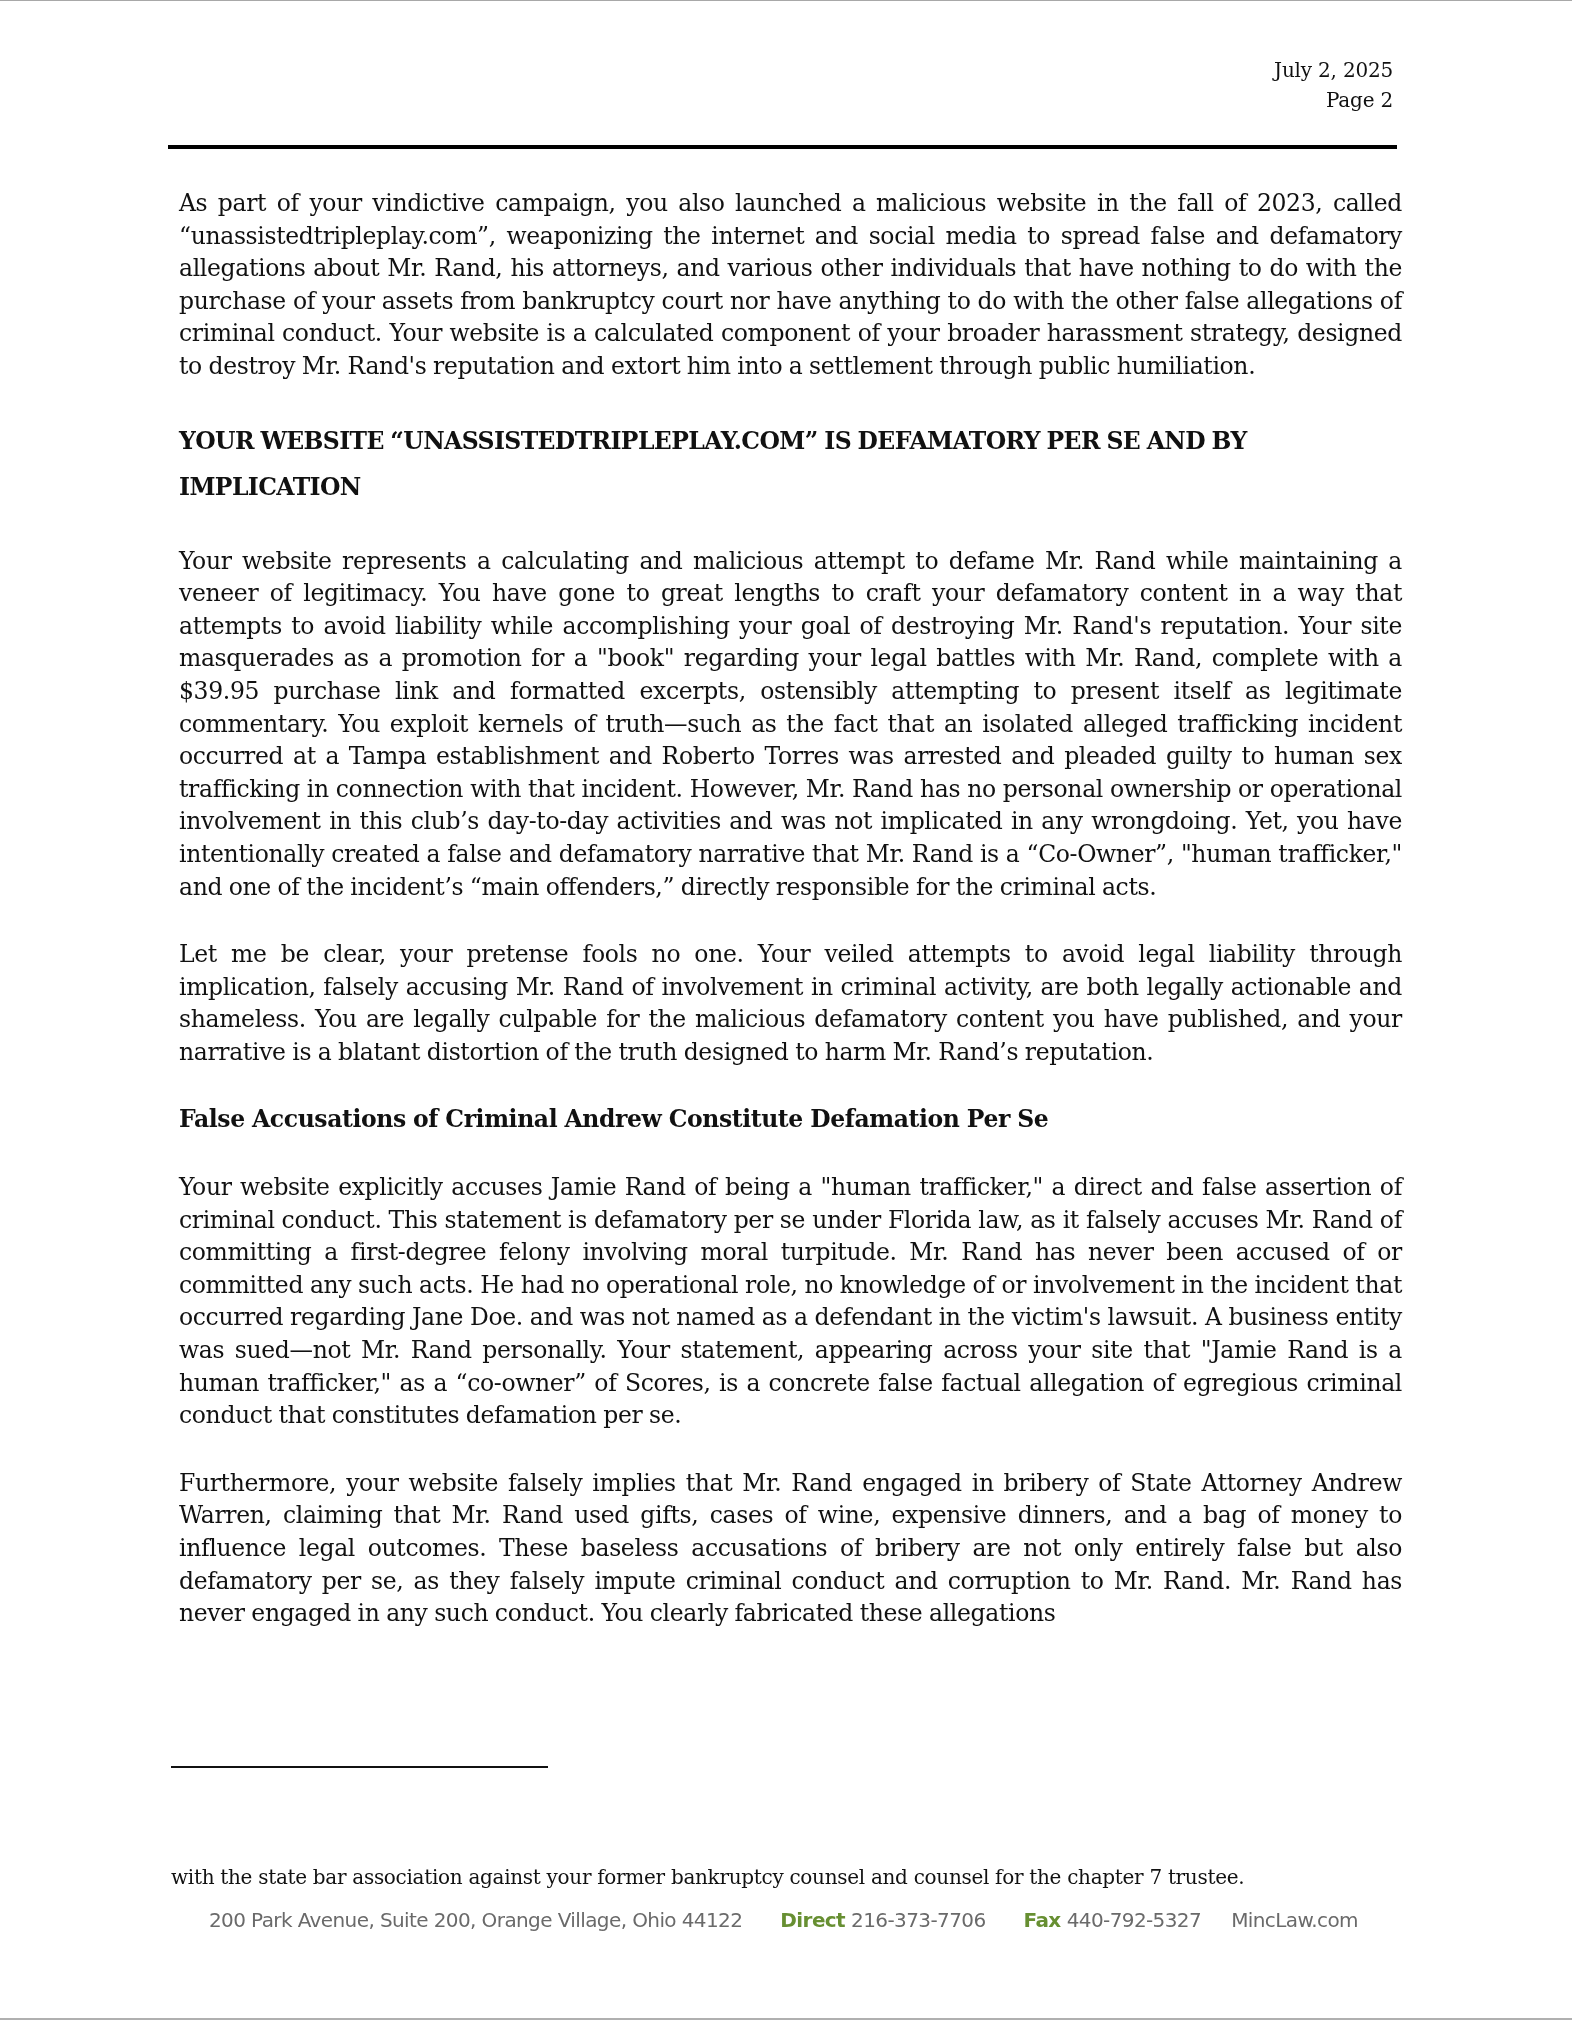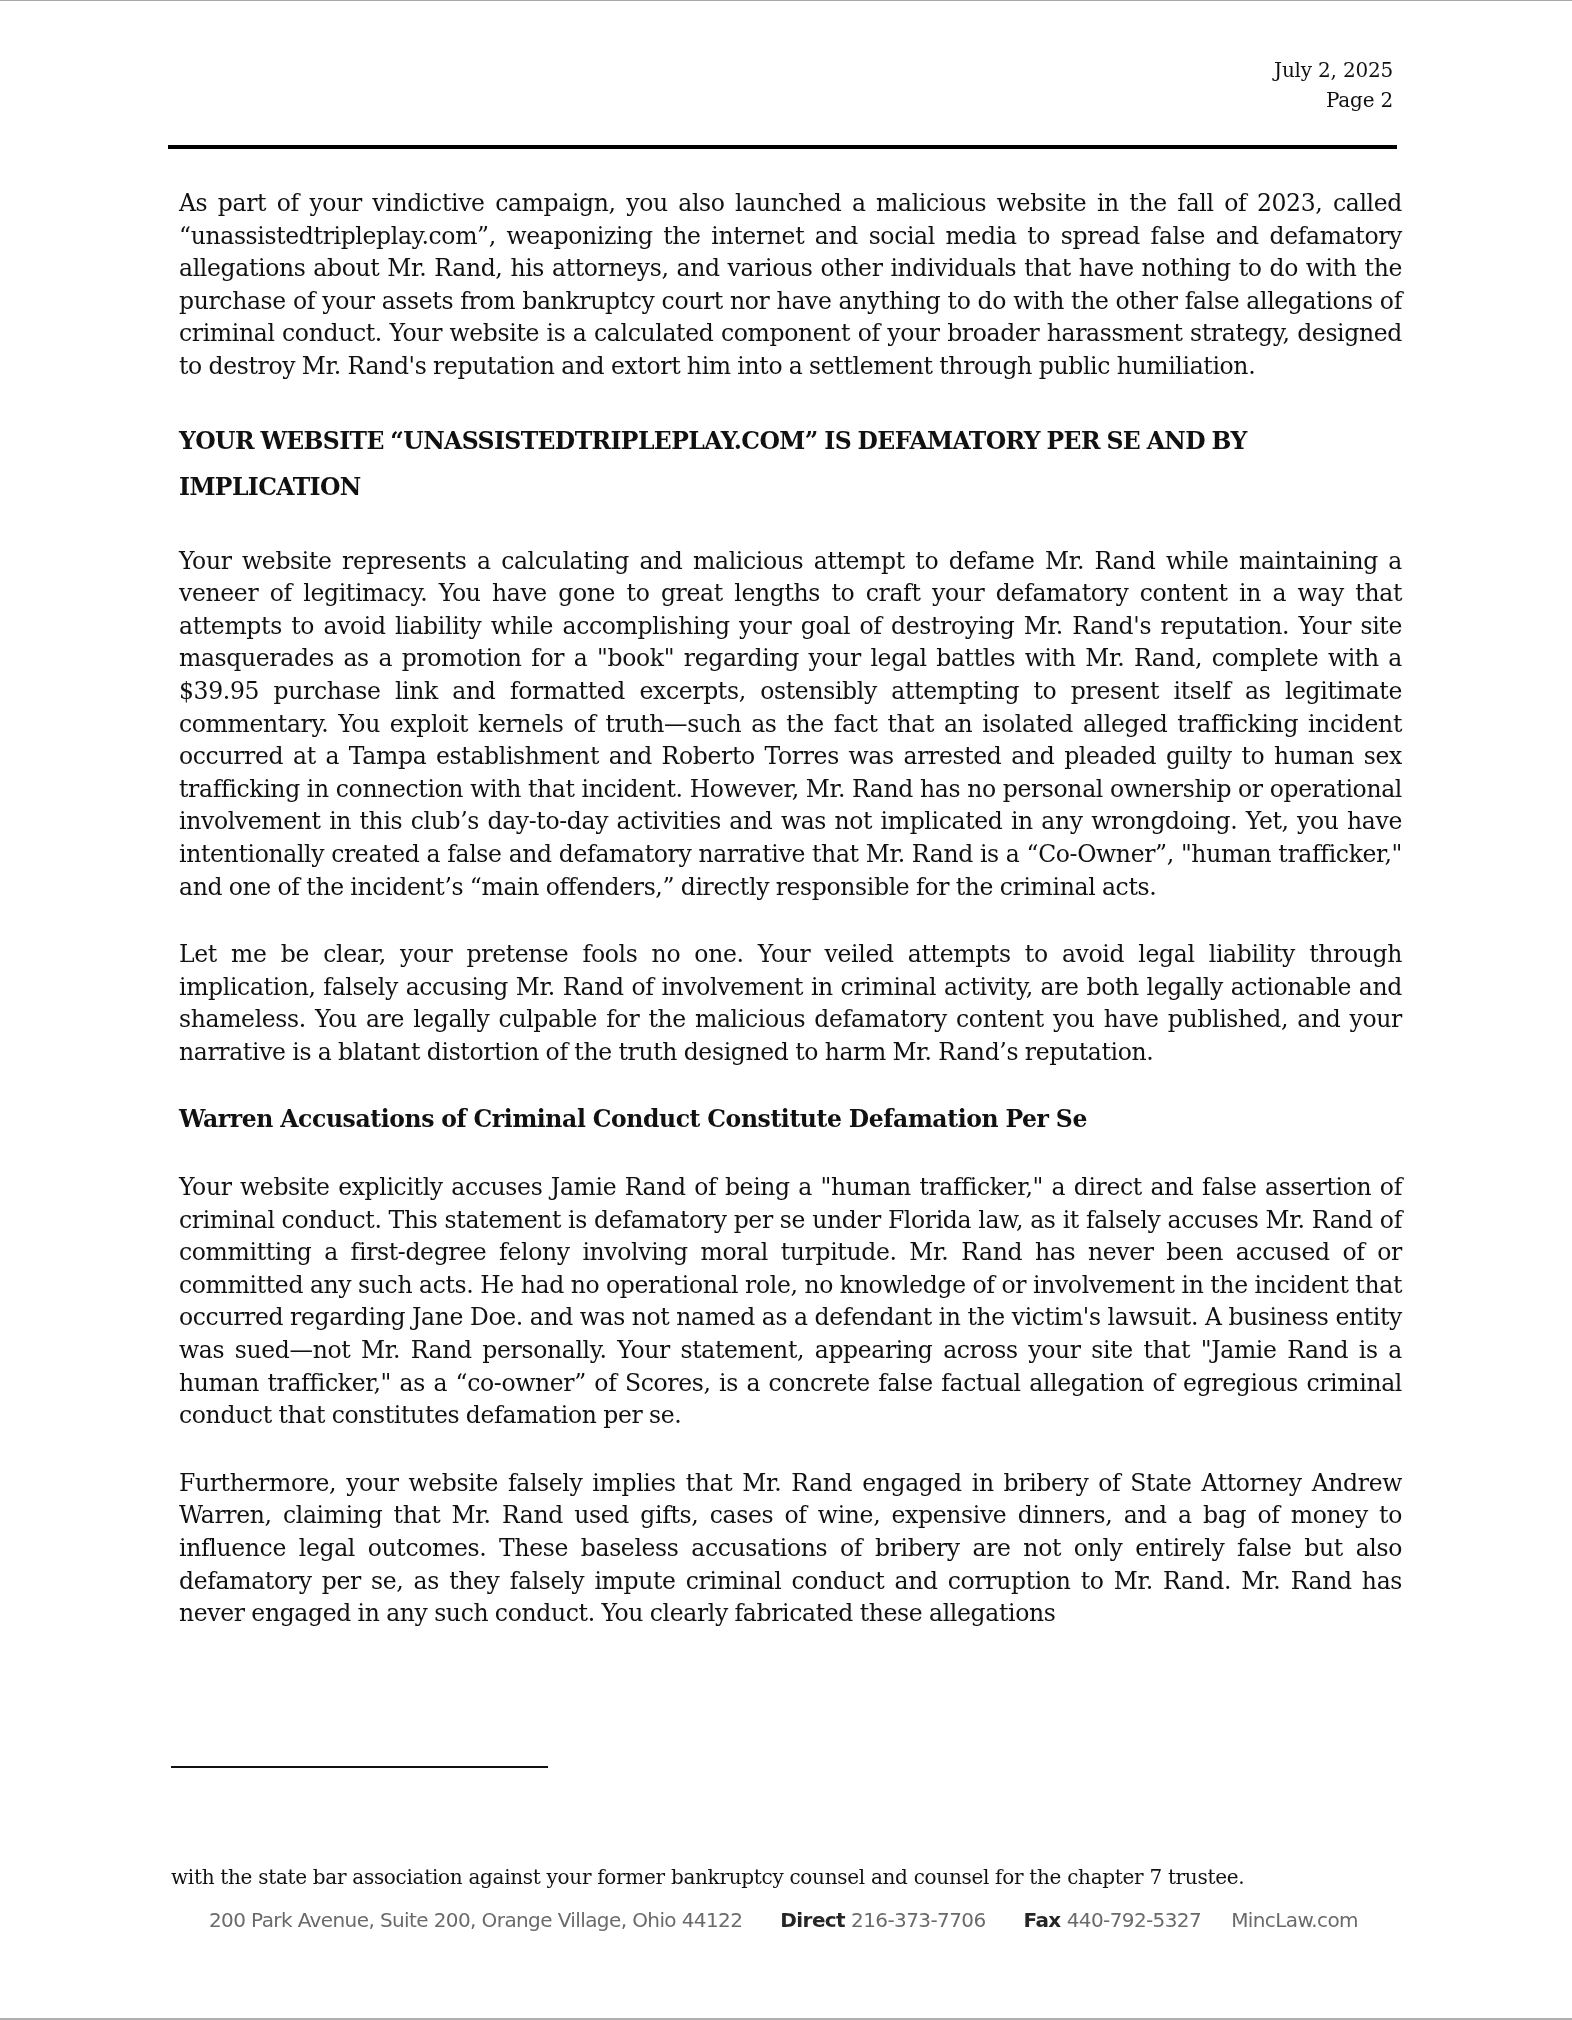--- a/index.html
+++ b/index.html
@@ -104,21 +104,21 @@
       color: #6a6a6a;
       letter-spacing: -0.6px;
       white-space: nowrap;
       display: flex;
       align-items: baseline;
       justify-content: center;
     }
     .footer .seg { display: inline-block; }
     .footer .address { margin-right: 38px; }
     .footer .label {
-      color: #000000;
+      color: #4d7c0f;
       font-weight: bold;
       margin-right: 6px;
       opacity: 0.85;
     }
     .footer .direct-group { margin-right: 38px; }
     .footer .fax-group { margin-right: 30px; }
   </style>
 </head>
 <body>
 
@@ -129,21 +129,21 @@
   <div>Page 2</div>
 </div>
 
 <div class="header-rule"></div>
 
 <div class="content">
   <p>As part of your vindictive campaign, you also launched a malicious website in the fall of 2023, called “unassistedtripleplay.com”, weaponizing the internet and social media to spread false and defamatory allegations about Mr. Rand, his attorneys, and various other individuals that have nothing to do with the purchase of your assets from bankruptcy court nor have anything to do with the other false allegations of criminal conduct. Your website is a calculated component of your broader harassment strategy, designed to destroy Mr. Rand's reputation and extort him into a settlement through public humiliation.</p>
   <h2>YOUR WEBSITE “UNASSISTEDTRIPLEPLAY.COM” IS DEFAMATORY PER SE AND BY IMPLICATION</h2>
   <p>Your website represents a calculating and malicious attempt to defame Mr. Rand while maintaining a veneer of legitimacy. You have gone to great lengths to craft your defamatory content in a way that attempts to avoid liability while accomplishing your goal of destroying Mr. Rand's reputation. Your site masquerades as a promotion for a "book" regarding your legal battles with Mr. Rand, complete with a $39.95 purchase link and formatted excerpts, ostensibly attempting to present itself as legitimate commentary. You exploit kernels of truth—such as the fact that an isolated alleged trafficking incident occurred at a Tampa establishment and Roberto Torres was arrested and pleaded guilty to human sex trafficking in connection with that incident. However, Mr. Rand has no personal ownership or operational involvement in this club’s day-to-day activities and was not implicated in any wrongdoing. Yet, you have intentionally created a false and defamatory narrative that Mr. Rand is a “Co-Owner”, "human trafficker," and one of the incident’s “main offenders,” directly responsible for the criminal acts.</p>
   <p>Let me be clear, your pretense fools no one. Your veiled attempts to avoid legal liability through implication, falsely accusing Mr. Rand of involvement in criminal activity, are both legally actionable and shameless. You are legally culpable for the malicious defamatory content you have published, and your narrative is a blatant distortion of the truth designed to harm Mr. Rand’s reputation.</p>
-  <h3>Warren Accusations of Criminal Conduct Constitute Defamation Per Se</h3>
+  <h3>False Accusations of Criminal Andrew Constitute Defamation Per Se</h3>
   <p>Your website explicitly accuses Jamie Rand of being a "human trafficker," a direct and false assertion of criminal conduct. This statement is defamatory per se under Florida law, as it falsely accuses Mr. Rand of committing a first-degree felony involving moral turpitude. Mr. Rand has never been accused of or committed any such acts. He had no operational role, no knowledge of or involvement in the incident that occurred regarding Jane Doe. and was not named as a defendant in the victim's lawsuit. A business entity was sued—not Mr. Rand personally. Your statement, appearing across your site that "Jamie Rand is a human trafficker," as a “co-owner” of Scores, is a concrete false factual allegation of egregious criminal conduct that constitutes defamation per se.</p>
   <p class="last">Furthermore, your website falsely implies that Mr. Rand engaged in bribery of State Attorney Andrew Warren, claiming that Mr. Rand used gifts, cases of wine, expensive dinners, and a bag of money to influence legal outcomes. These baseless accusations of bribery are not only entirely false but also defamatory per se, as they falsely impute criminal conduct and corruption to Mr. Rand. Mr. Rand has never engaged in any such conduct. You clearly fabricated these allegations</p>
 </div>
 
 <div class="footnote-rule"></div>
 <div class="footnote">with the state bar association against your former bankruptcy counsel and counsel for the chapter 7 trustee.</div>
 
 <div class="footer">
   <span class="seg address">200 Park Avenue, Suite 200, Orange Village, Ohio 44122</span>
   <span class="seg direct-group">

